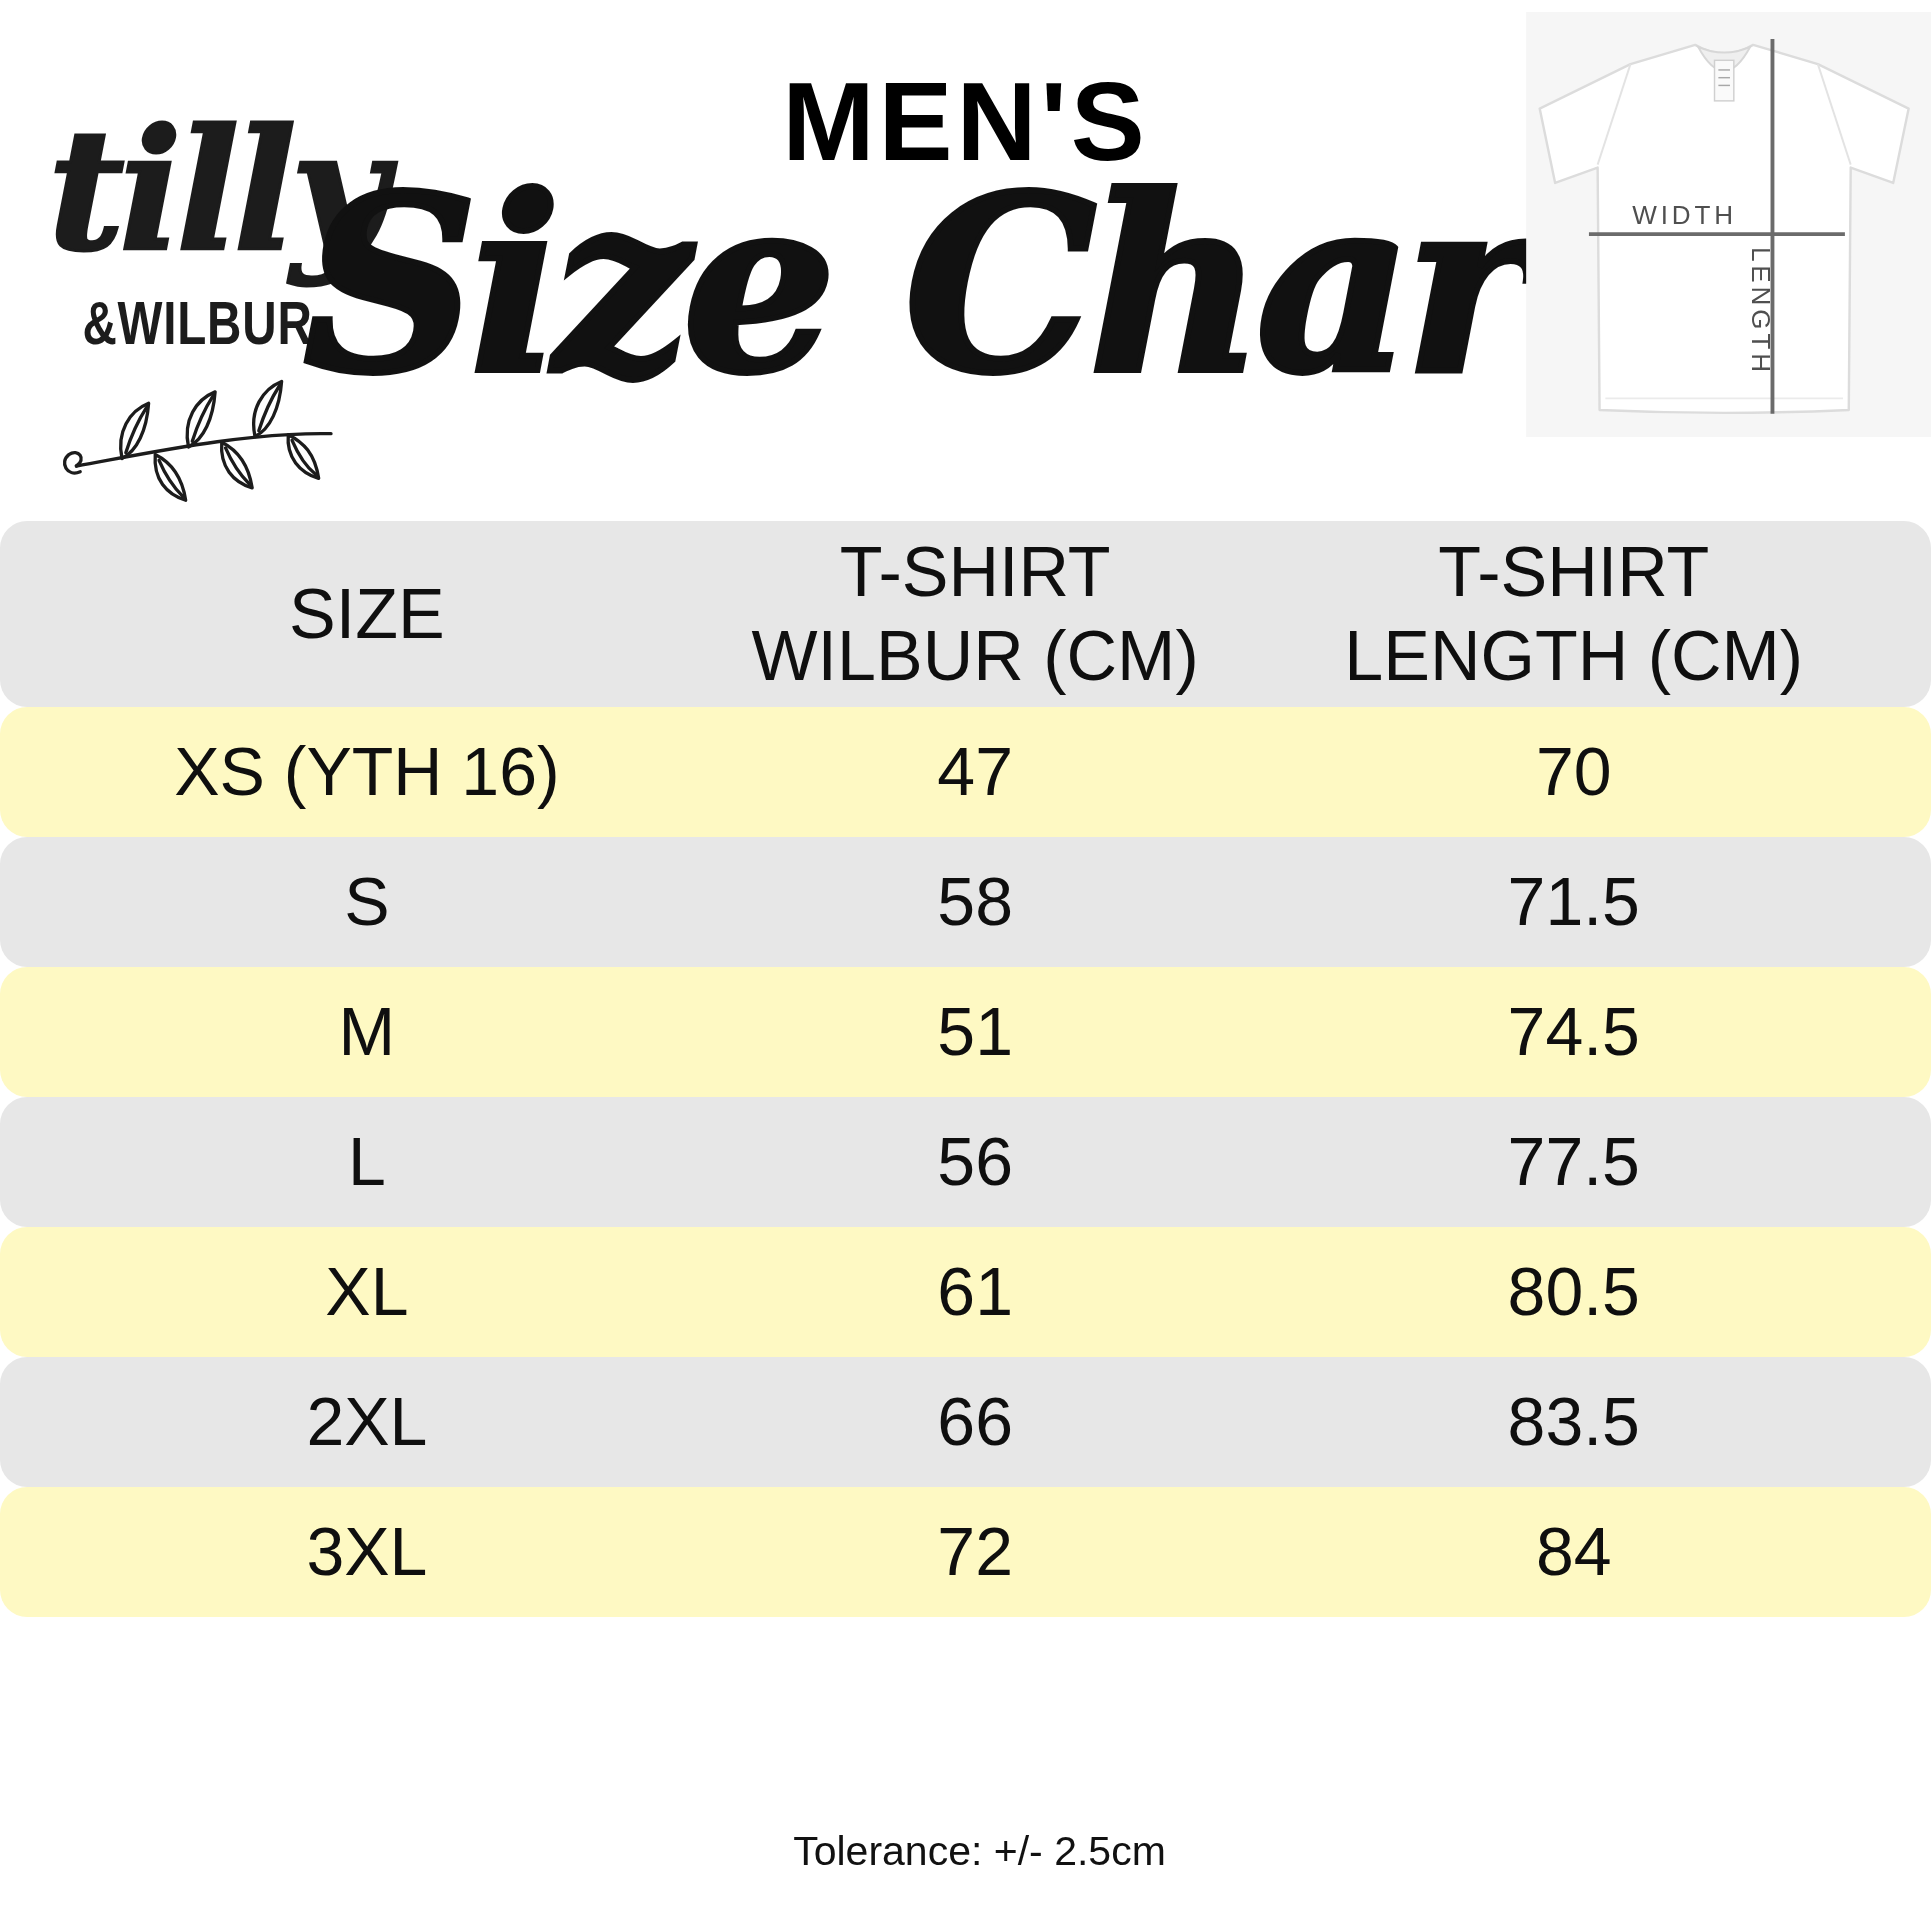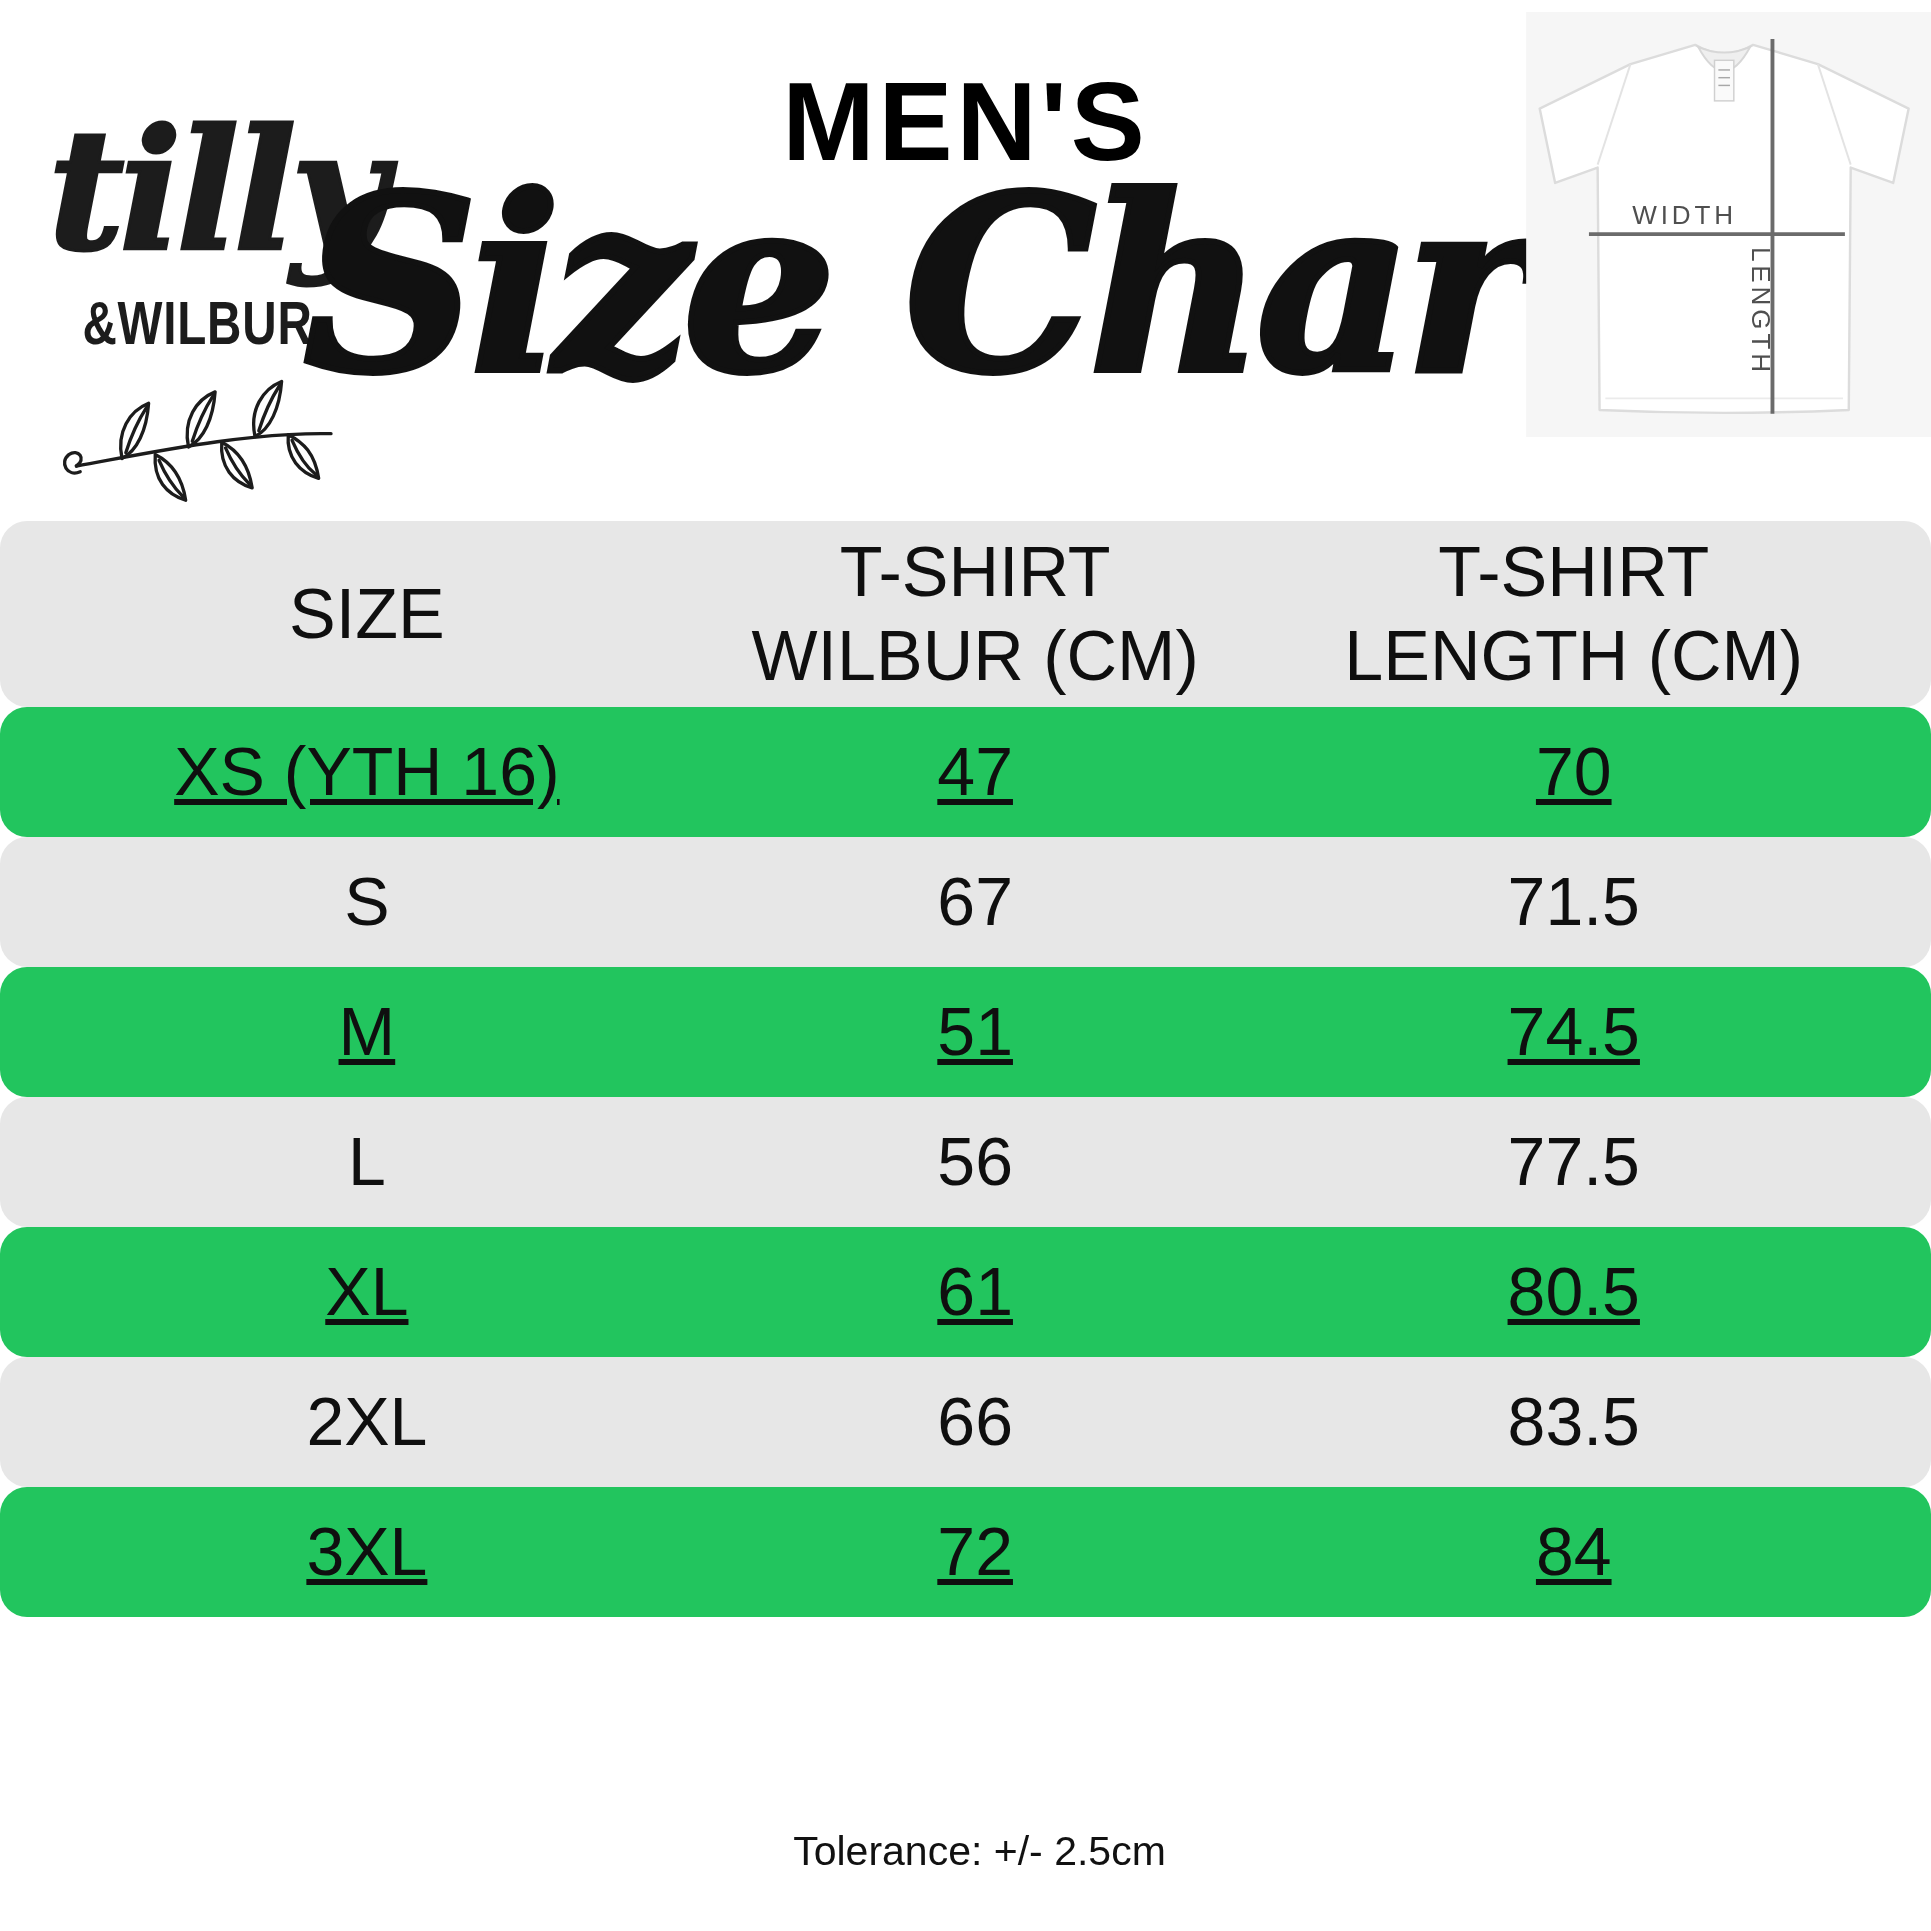--- a/index.html
+++ b/index.html
@@ -31,21 +31,21 @@
     -webkit-text-stroke:5.8px #111111;
   }
   
   .tee{position:absolute;left:1526px;top:11.6px;width:406px;height:425px;}
   
   .table{position:absolute;left:0;top:521px;width:1931px;}
   .row{display:flex;width:100%;border-radius:27px;}
   .header-row{height:186px;background:#e7e7e7;}
   .data-row{height:130px;}
   .row-grey{background:#e7e7e7;}
-  .row-white{background:#22c55e;text-decoration:underline;}
+  .row-white{background:#fef9c3;}
   .cell{display:flex;flex-direction:column;align-items:center;justify-content:center;
         font-size:68px;color:#0f0f0f;line-height:1.2;}
   .c1{width:38%;}
   .c2{width:25%;}
   .c3{width:37%;}
   .header-cell{font-size:70px;}
   .hl{display:block;text-align:center;}
   
   .tolerance{
     position:absolute;left:0;top:1828px;width:1931px;text-align:center;
@@ -119,21 +119,21 @@
     <div>
 
         <div class="row data-row row-white">
           <div class="cell c1">XS (YTH 16)</div>
           <div class="cell c2">47</div>
           <div class="cell c3">70</div>
         </div>
 
         <div class="row data-row row-grey">
           <div class="cell c1">S</div>
-          <div class="cell c2">67</div>
+          <div class="cell c2">58</div>
           <div class="cell c3">71.5</div>
         </div>
 
         <div class="row data-row row-white">
           <div class="cell c1">M</div>
           <div class="cell c2">51</div>
           <div class="cell c3">74.5</div>
         </div>
 
         <div class="row data-row row-grey">

